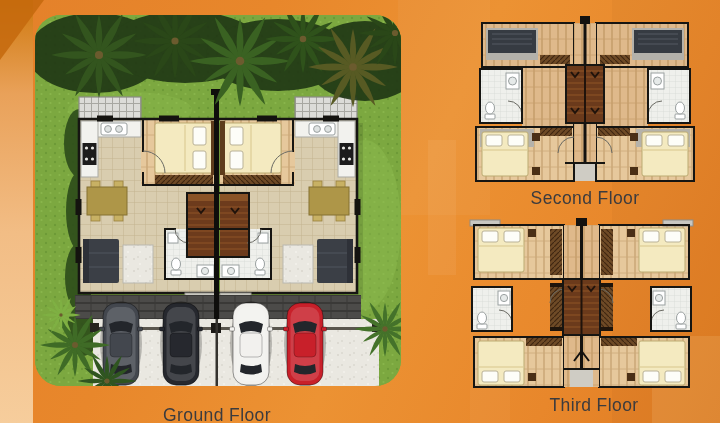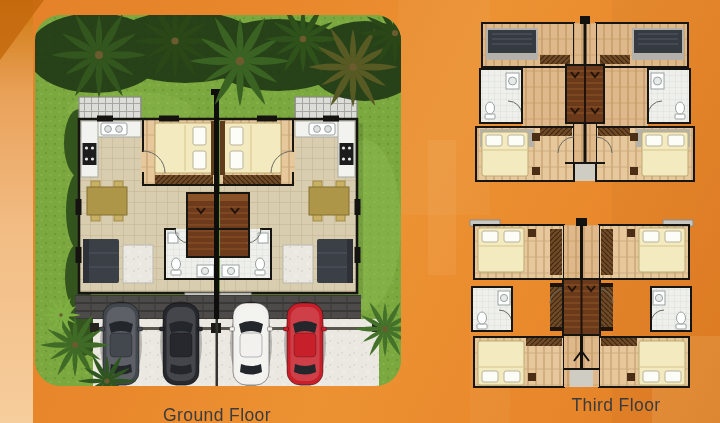--- a/index.html
+++ b/index.html
@@ -19,21 +19,21 @@
   .ground-panel{position:absolute;left:35px;top:15px;width:366px;height:371px;
           border-radius:26px;overflow:hidden;background:#7ca840;}
   .ground-panel svg{display:block;}
   .plan-svg{position:absolute;}
   .second-pos{left:470px;top:15px;}
   .third-pos{left:464px;top:217px;}
   .floor-label{position:absolute;transform:translateX(-50%);color:#3b3b3e;
           font-size:17.5px;letter-spacing:.4px;white-space:nowrap;}
   .lbl-ground{left:217px;top:389px;margin-top:16px;}
   .lbl-second{left:585px;top:188px;}
-  .lbl-third{left:616px;top:395px;}
+  .lbl-third{left:594px;top:395px;}
   .wall{stroke:#161512;stroke-width:2.6;fill:none;stroke-linecap:square;}
   .wall2{stroke-width:2;}
   .door{stroke:#6a6a63;stroke-width:1;fill:none;}
   .fix{fill:#ffffff;stroke:#9aa0a0;stroke-width:1;}
   .defs-svg{position:absolute;width:0;height:0;}
 </style>
 </head>
 <body>
 
 <div class="canvas">
@@ -309,20 +309,21 @@
         <use href="#pChev" transform="translate(105,96)"></use>
         <use href="#pChev" transform="translate(125,96)"></use>
         <rect x="96" y="50" width="38" height="58" class="wall wall2"></rect>
       </g>
       <rect x="110" y="1" width="10" height="8" fill="#14120f"></rect>
       <path d="M115 8V50 M115 108V148" stroke="#14120f" stroke-width="3"></path>
       <rect x="104" y="148" width="22" height="18" fill="#cfccc4"></rect>
       <path class="wall wall2" d="M96 148H134 M104 148V166 M126 148V166"></path>
     </g>
   </svg>
+  <div class="floor-label lbl-second">Second Floor</div>
 
   <svg class="plan-svg third-pos" width="236" height="176" viewBox="0 0 236 176">
     <g id="tUnit">
       <g>
         <rect x="10" y="8" width="90" height="54" fill="url(#pWoodB)"></rect>
         <rect x="6" y="3" width="30" height="6" fill="#c8c7c1" stroke="#8e8d88" stroke-width="1"></rect>
         <use href="#pBed" transform="translate(14,11)"></use>
         <rect x="64" y="12" width="8" height="8" fill="#4a2f16"></rect>
         <rect x="86" y="12" width="12" height="46" fill="url(#pHatch)"></rect>
       </g>

